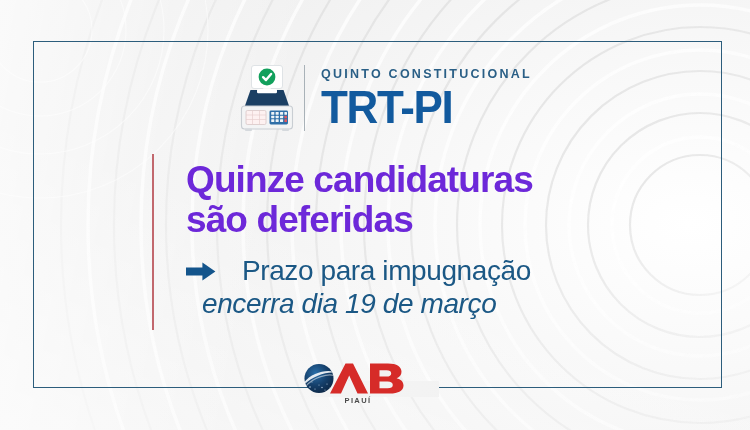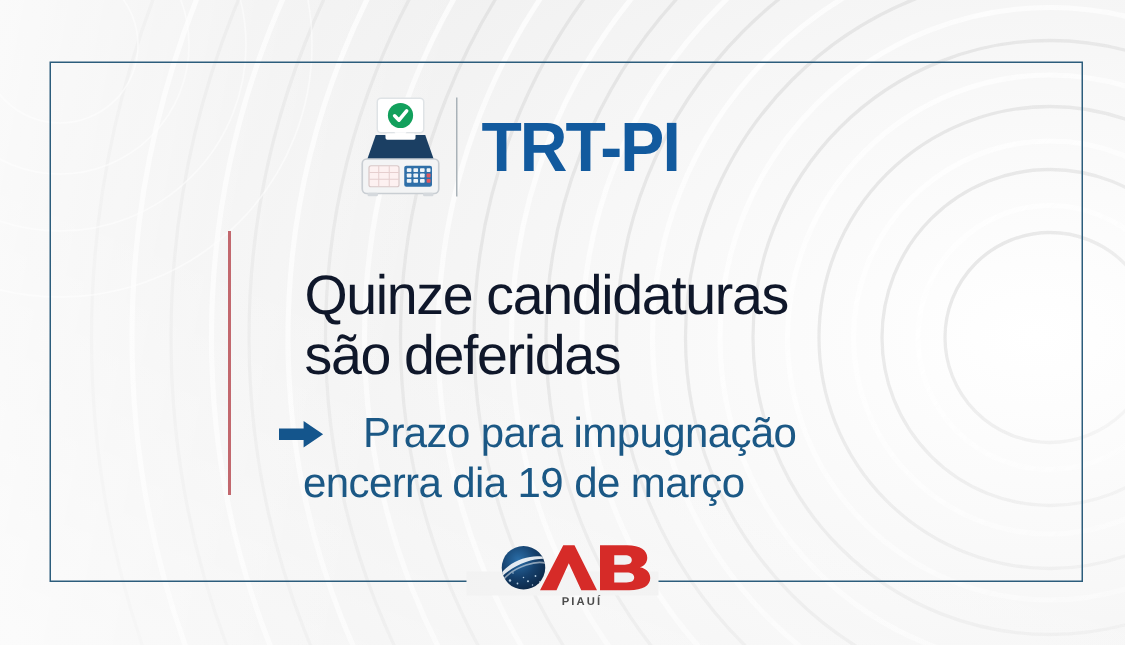--- a/index.html
+++ b/index.html
@@ -127,25 +127,25 @@
 
   
   .copy {
     position: absolute;
     left: 186px;
     top: 160px;
     width: 520px;
   }
   .headline {
     font-size: 37px;
-    font-weight: 400;
+    font-weight: 700;
     line-height: 1.07;
     letter-spacing: -0.9px;
-    color: #0f172a;
-    margin: 17px;
+    color: #6d28d9;
+    margin: 0;
     white-space: pre-line;
   }
   .subline-wrap {
     margin-top: 11px;
     position: relative;
   }
   .arrow-icon {
     position: absolute;
     left: 0;
     top: 7px;
@@ -156,26 +156,26 @@
     font-size: 28px;
     font-weight: 400;
     line-height: 1.16;
     letter-spacing: -0.4px;
     color: #1b5885;
     margin: 16px;
     padding-left: 40px;
     text-indent: 0;
     white-space: pre-line;
   }
-  .subline .l2 { display: block; margin-left: -40px; }
+  .subline .l2 { display: block; margin-left: -40px; font-style: italic; }
 
   
   .oab {
     position: absolute;
-    left: 330px;
+    left: 300px;
     top: 362px;
     width: 116px;
     height: 46px;
     text-align: center;
   }
   .oab-mark { display: block; width: 116px; height: 33px; }
   .oab-state {
     display: block;
     margin-top: 1px;
     font-size: 7.5px;
@@ -292,20 +292,21 @@
         <rect x="46.0" y="55.3" width="3.1" height="2.6" rx=".5"></rect>
       </g>
 
       <rect x="11" y="64.5" width="7" height="2.4" rx="1" fill="#d5d9dd"></rect>
       <rect x="48" y="64.5" width="7" height="2.4" rx="1" fill="#d5d9dd"></rect>
     </svg>
 
     <div class="lockup-divider"></div>
 
     <div class="lockup-text">
+      <div class="kicker">QUINTO CONSTITUCIONAL</div>
       <div class="wordmark">TRT-PI</div>
     </div>
   </div>
 
   <div class="accent-bar"></div>
 
   <div class="copy">
     <h1 class="headline">Quinze candidaturas
 são deferidas</h1>
 

